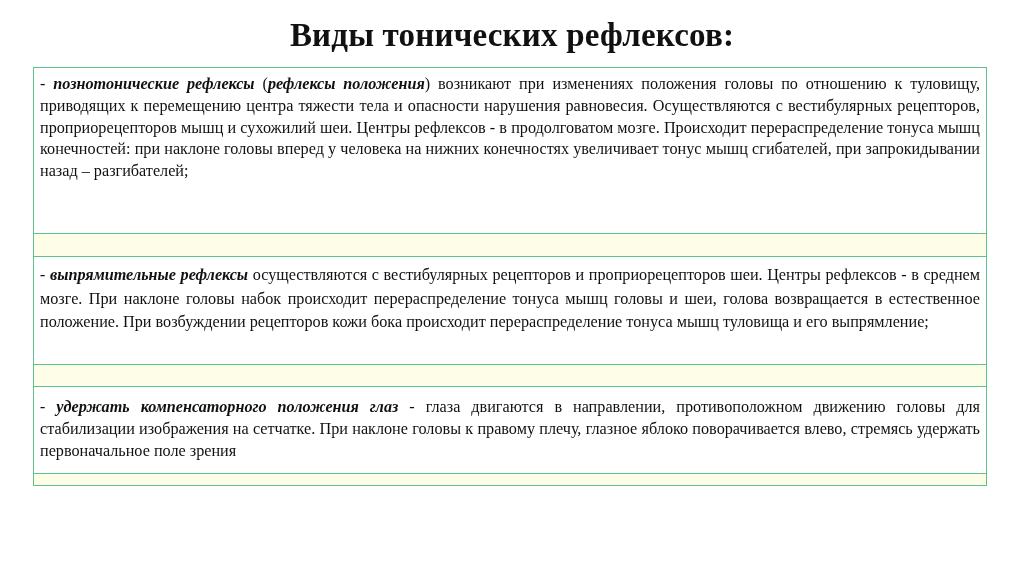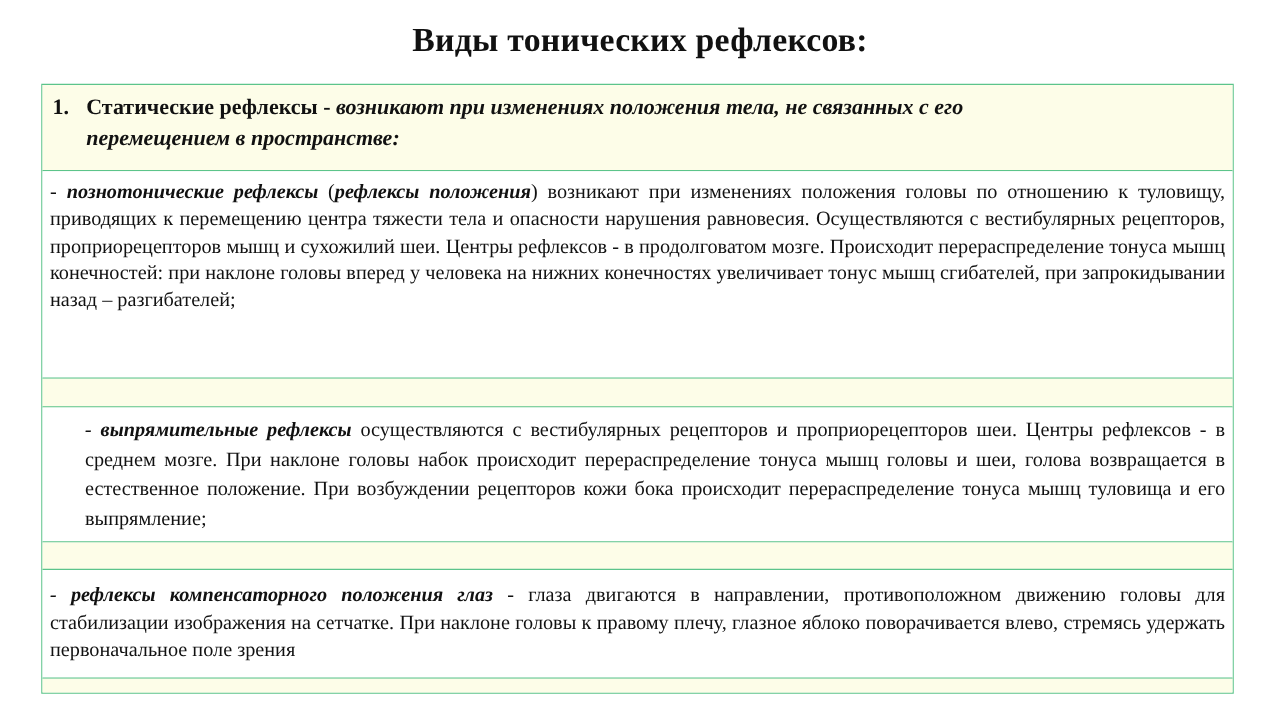--- a/index.html
+++ b/index.html
@@ -1,59 +1,55 @@
 <!DOCTYPE html>
 <html><head>
 <meta charset="utf-8">
 <style>
   html, body { margin: 0; padding: 0; background: #ffffff; }
   body { width: 1024px; height: 574px; position: relative; overflow: hidden;
          font-family: "Liberation Serif", "DejaVu Serif", serif; color: #111; }
   .title { position: absolute; left: 0; top: 17px; width: 1024px; text-align: center;
-           font-size: 27px; font-weight: bold; letter-spacing: 0.2px; }
+           font-size: 33px; font-weight: bold; letter-spacing: 0.2px; }
   .table { position: absolute; left: 33px; top: 67px; width: 954px;
            border: 1.5px solid #5cc48b; box-sizing: border-box; }
   .row { border-bottom: 1.5px solid #5cc48b; box-sizing: border-box; }
   .row:last-child { border-bottom: none; }
   .header { background: #fdfde8; height: 69px; padding: 5px 8px 0 8px; }
   .header p { margin: 0; font-size: 17.6px; line-height: 25px; text-align: justify;
               text-align-last: left; font-weight: bold; }
   .header .num { display: inline-block; width: 27px; }
   .header .cont { padding-left: 27px; }
   .body-row { background: #ffffff; padding: 6px 6px 0 6px; }
   .body-row p { margin: 0; font-size: 16.2px; line-height: 21.8px; text-align: justify; }
   .gap { background: #fdfde8; }
   .bi { font-weight: bold; font-style: italic; }
   .i { font-style: italic; }
   .r2 { height: 166px; }
   .g1 { height: 23px; }
   .r3 { height: 108px; padding-top: 7px; }
-  .r3 p { line-height: 23.5px; margin-left: 28px; }
+  .r3 p { line-height: 23.5px; }
   .g2 { height: 22px; }
   .r4 { height: 87px; padding-top: 10px; }
   .g3 { height: 11px; }
 </style>
 </head>
 <body>
 
 <div class="title">Виды тонических рефлексов:</div>
 
 <div class="table">
-  <div class="row header">
-    <p><span class="num">1.</span><span>Статические рефлексы</span><span> - </span><span class="i">возникают при изменениях положения тела, не связанных с его</span></p>
-    <p class="cont"><span class="i">перемещением в пространстве:</span></p>
-  </div>
 
   <div class="row body-row r2">
     <p><span>- </span><span class="bi">познотонические рефлексы</span><span> (</span><span class="bi">рефлексы положения</span><span>)</span><span> возникают при изменениях положения головы по отношению к туловищу, приводящих к перемещению центра тяжести тела и опасности нарушения равновесия. Осуществляются с вестибулярных рецепторов, проприорецепторов мышц и сухожилий шеи. Центры рефлексов - в продолговатом мозге. Происходит перераспределение тонуса мышц конечностей: при наклоне головы вперед у человека на нижних конечностях увеличивает тонус мышц сгибателей, при запрокидывании назад – разгибателей;</span></p>
   </div>
   <div class="row gap g1"></div>
 
   <div class="row body-row r3">
     <p><span class="bi">- выпрямительные рефлексы</span><span> осуществляются с вестибулярных рецепторов и проприорецепторов шеи. Центры рефлексов - в среднем мозге. При наклоне головы набок происходит перераспределение тонуса мышц головы и шеи, голова возвращается в естественное положение. При возбуждении рецепторов кожи бока происходит перераспределение тонуса мышц туловища и его выпрямление;</span></p>
   </div>
   <div class="row gap g2"></div>
 
   <div class="row body-row r4">
-    <p><span class="bi">- рефлексы компенсаторного положения глаз</span><span> - глаза двигаются в направлении, противоположном движению головы для стабилизации изображения на сетчатке. При наклоне головы к правому плечу, глазное яблоко поворачивается влево, стремясь удержать первоначальное поле зрения</span></p>
+    <p><span class="bi">- удержать компенсаторного положения глаз</span><span> - глаза двигаются в направлении, противоположном движению головы для стабилизации изображения на сетчатке. При наклоне головы к правому плечу, глазное яблоко поворачивается влево, стремясь удержать первоначальное поле зрения</span></p>
   </div>
   <div class="row gap g3"></div>
 </div>
 
 </body></html>

